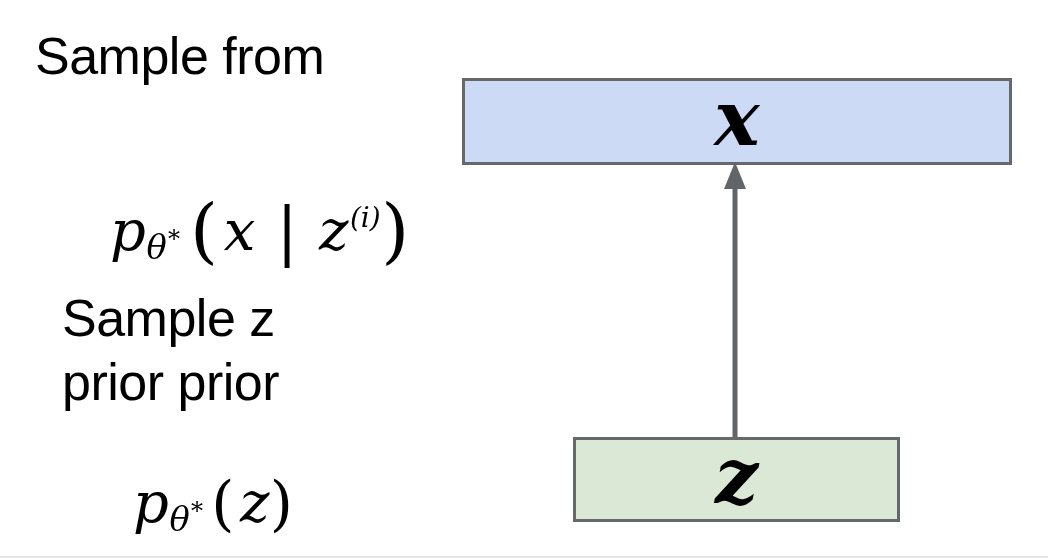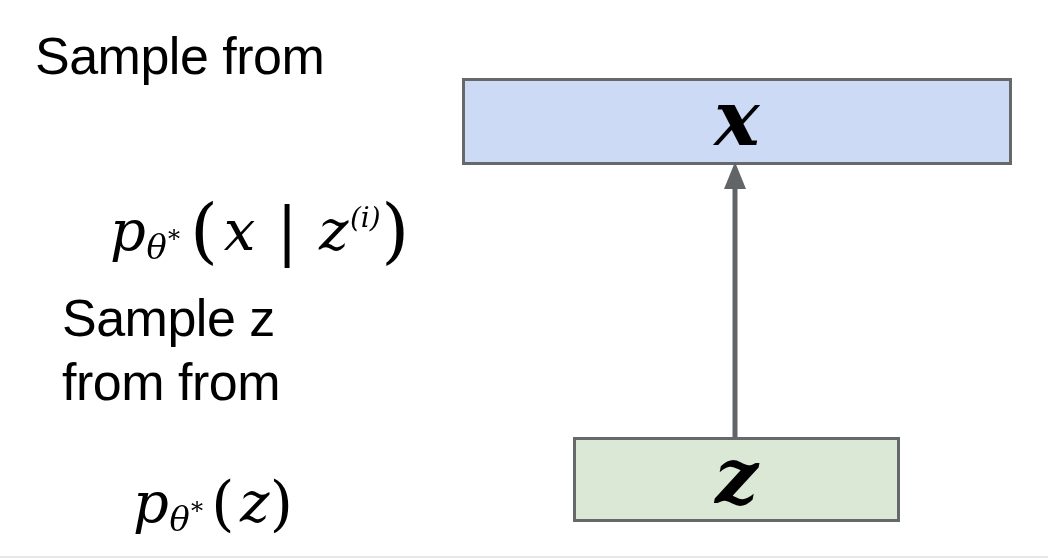--- a/index.html
+++ b/index.html
@@ -59,21 +59,21 @@
     <span class="paren open">(</span>
     <span class="mi after-open">x</span>
     <span class="bar">|</span>
     <span class="mi">z</span>
     <span class="msup">(i)</span>
     <span class="paren">)</span>
   </div>
 
   <div class="heading" id="heading-prior">
     <div>Sample z</div>
-    <div>from from</div>
+    <div>prior prior</div>
   </div>
 
   <div class="formula" id="formula-prior">
     <span class="mi">p</span>
       <span class="msub"><span>θ</span><span class="ast">*</span></span>
     <span class="paren open">(</span>
     <span class="mi after-open">z</span>
     <span class="paren">)</span>
   </div>
 

